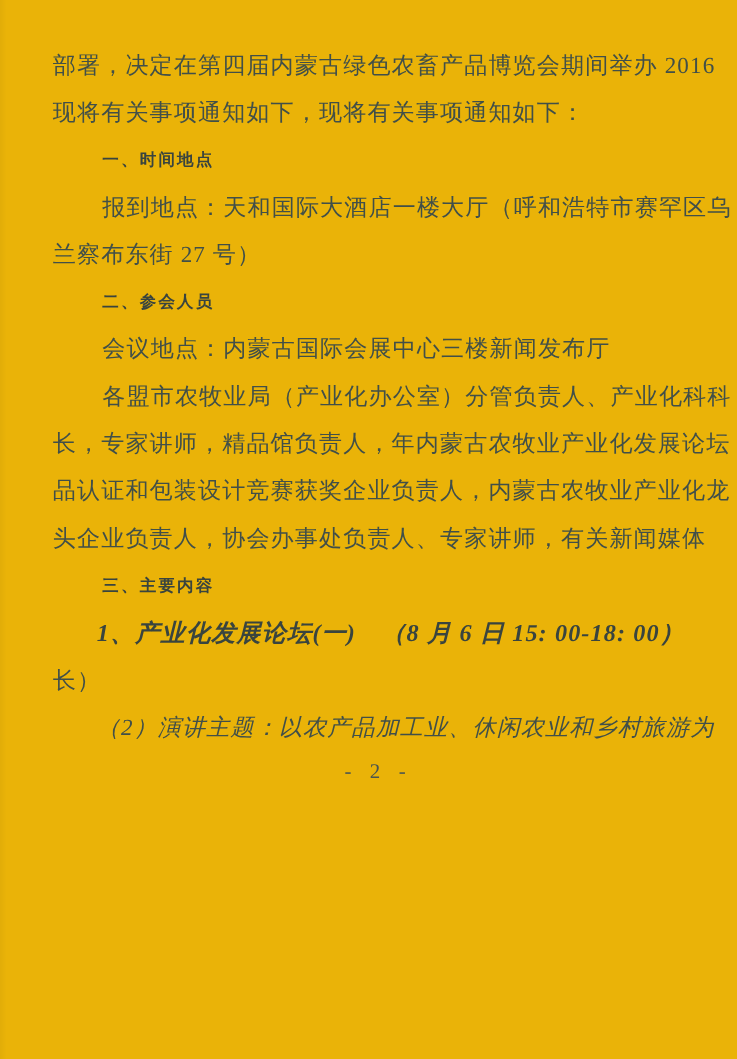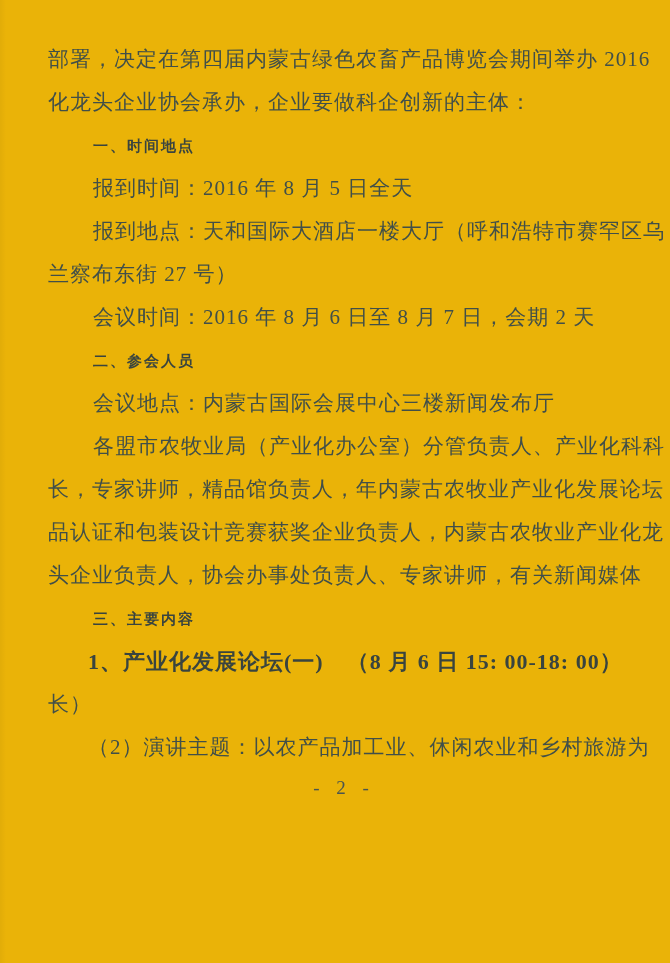--- a/index.html
+++ b/index.html
@@ -42,43 +42,41 @@
     font-size: 15px;
     color: #39443f;
     letter-spacing: 2px;
   }
   
   .sh {
     font-weight: 700;
     font-size: 22px;
     color: #39443f;
   }
-  .ind1 { padding-left: 40px; }
+  .ind1 { padding-left: 40px; font-style: italic; }
   .ind2 { padding-left: 45px; }
   .ind4 { padding-left: 94px; }
   .pagenum {
     margin-top: 8px;
     text-align: center;
     font-size: 19px;
     letter-spacing: 6px;
     color: #4a5550;
     font-family: "Liberation Serif", "DejaVu Serif", serif;
   }
 </style>
 </head>
 <body>
 
 <div class="page">
   <div class="ln">部署，决定在第四届内蒙古绿色农畜产品博览会期间举办 2016</div>
-  <div class="ln">化龙头企业协会承办，企业要做科企创新的主体：</div>
+  <div class="ln">现将有关事项通知如下，现将有关事项通知如下：</div>
   <div class="ln h ind2">一、时间地点</div>
-  <div class="ln ind2">报到时间：2016 年 8 月 5 日全天</div>
   <div class="ln ind2">报到地点：天和国际大酒店一楼大厅（呼和浩特市赛罕区乌</div>
   <div class="ln">兰察布东街 27 号）</div>
-  <div class="ln ind2">会议时间：2016 年 8 月 6 日至 8 月 7 日，会期 2 天</div>
   <div class="ln h ind2">二、参会人员</div>
   <div class="ln ind2">会议地点：内蒙古国际会展中心三楼新闻发布厅</div>
   <div class="ln ind2">各盟市农牧业局（产业化办公室）分管负责人、产业化科科</div>
   <div class="ln">长，专家讲师，精品馆负责人，年内蒙古农牧业产业化发展论坛</div>
   <div class="ln">品认证和包装设计竞赛获奖企业负责人，内蒙古农牧业产业化龙</div>
   <div class="ln">头企业负责人，协会办事处负责人、专家讲师，有关新闻媒体</div>
   <div class="ln h ind2">三、主要内容</div>
   <div class="ln sh ind1">1、产业化发展论坛(一)　（8 月 6 日 15: 00-18: 00）</div>
   <div class="ln">长）</div>
   <div class="ln ind1">（2）演讲主题：以农产品加工业、休闲农业和乡村旅游为</div>

